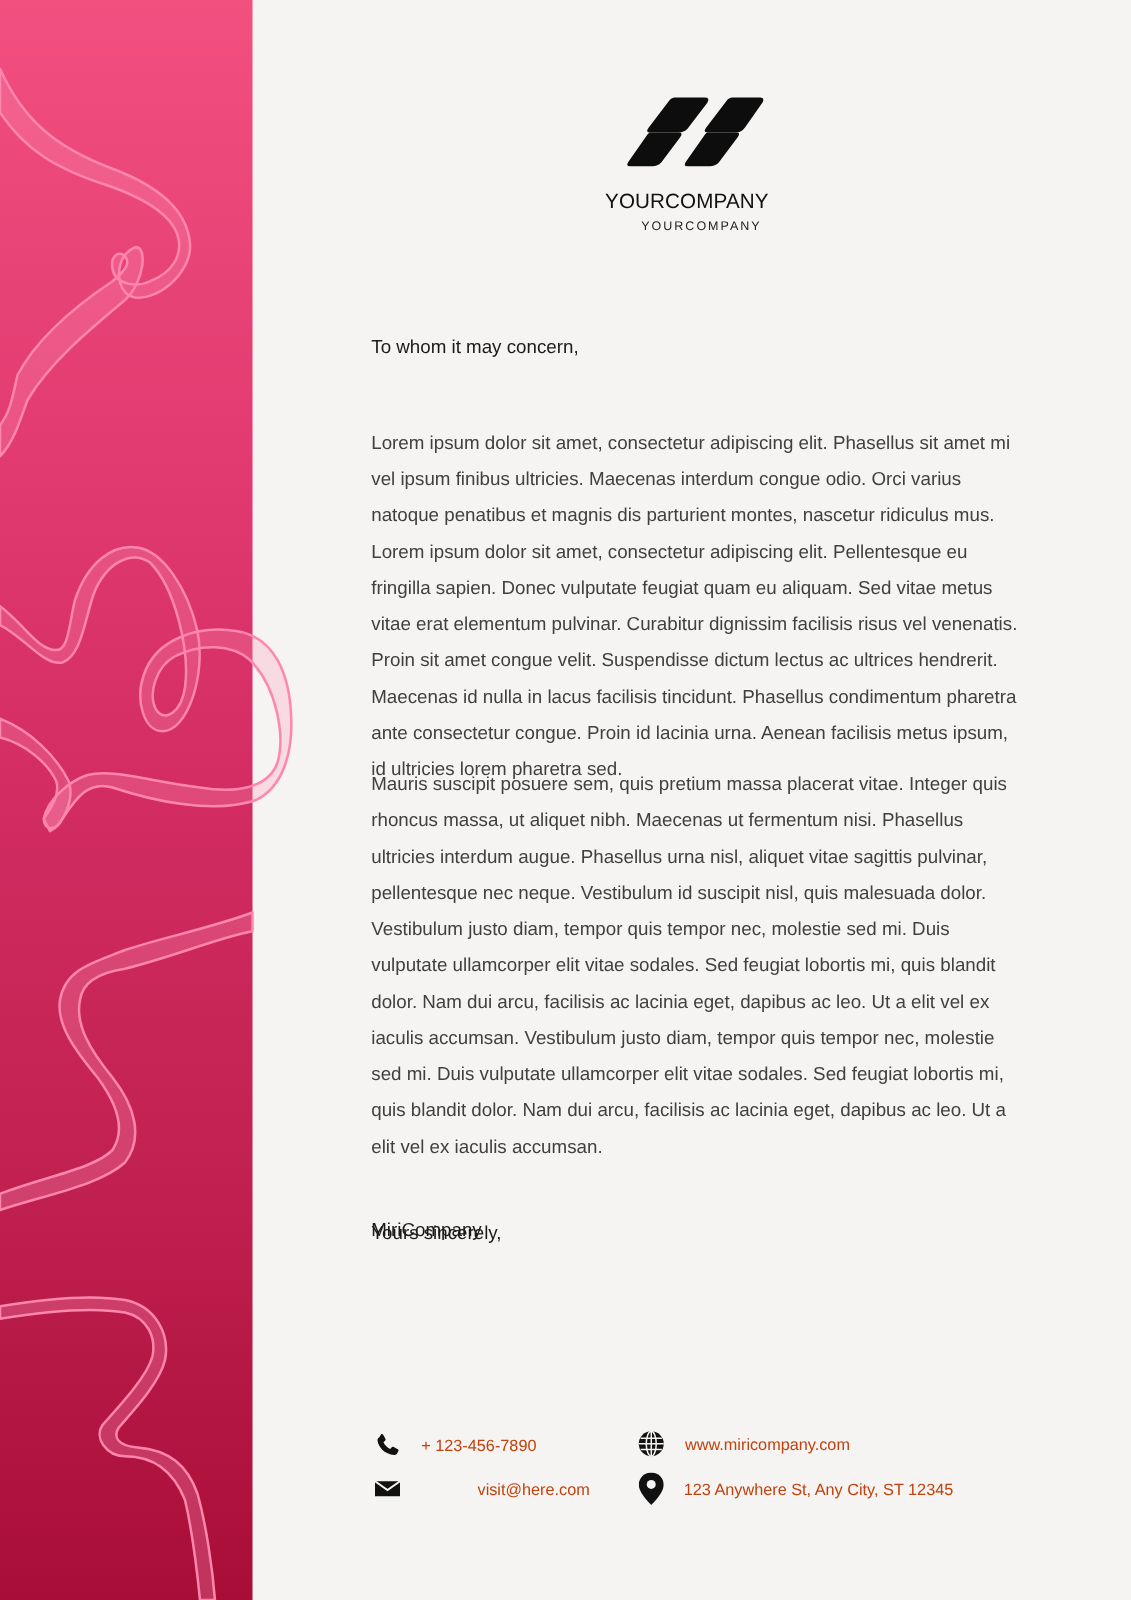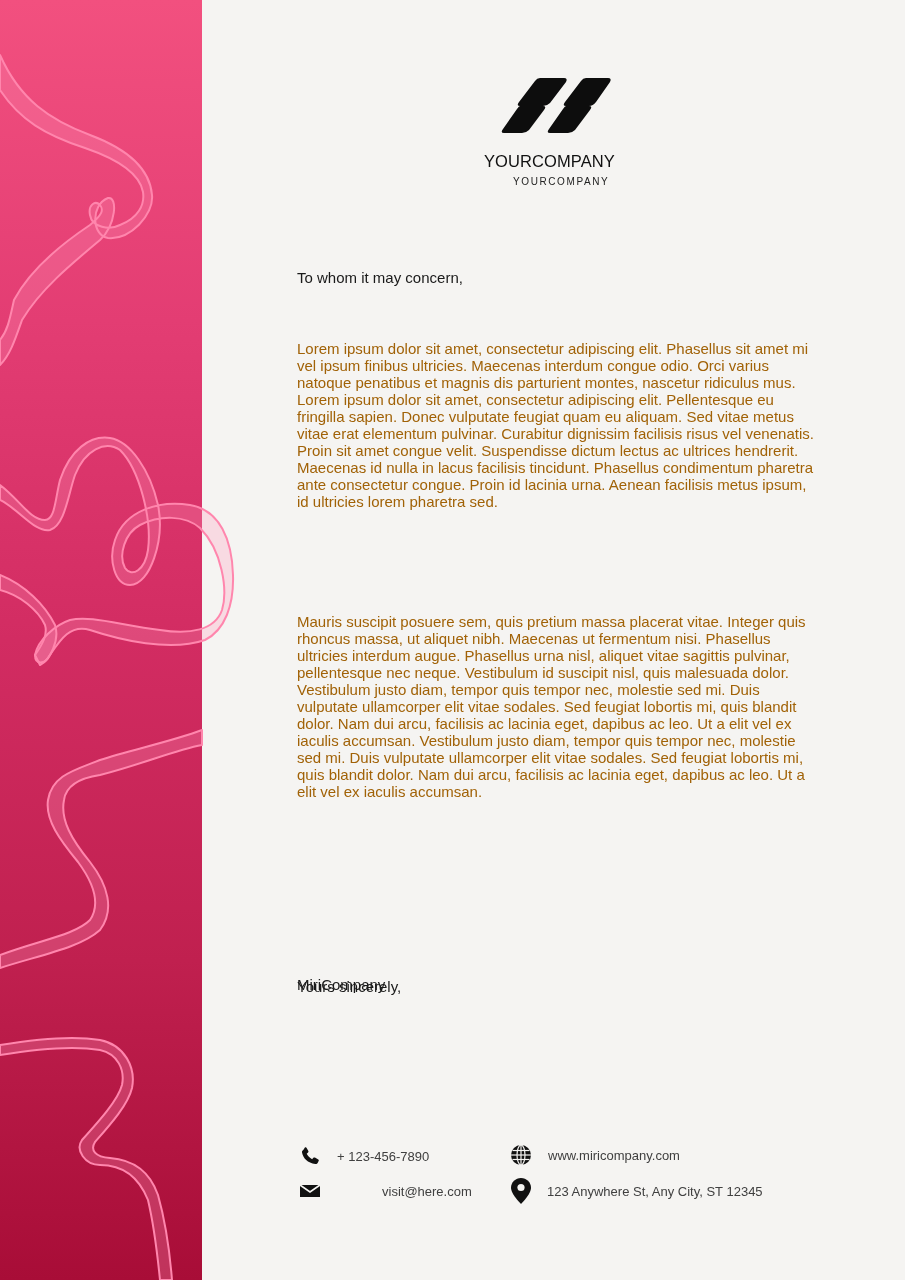--- a/index.html
+++ b/index.html
@@ -18,28 +18,28 @@
       position: absolute; left: 0; top: 0; width: 260px; height: 1280px;
       pointer-events: none;
     }
     .logo {
       position: absolute; left: 500px; top: 76px; width: 112px; height: 58px;
     }
     .company-name-inner { position: absolute; left: 484px; top: 152px; font-weight: normal; font-size: 16.5px; color: #111; letter-spacing: 0.1px; }
     .slogan-inner { position: absolute; left: 513px; top: 176px; font-size: 10px; letter-spacing: 1.6px; color: #222; }
     .greeting { position: absolute; left: 297px; top: 269px; font-size: 15px; color: #1a1a1a; text-align: right; }
     .para {
-      position: absolute; left: 297px; width: 520px; font-size: 15px; line-height: 17px; color: #a16207;
+      position: absolute; left: 297px; width: 520px; font-size: 15px; line-height: 29px; color: #404040;
       margin: 0;
     }
     .para1 { top: 340px; }
     .para2 { top: 613px; }
     .closing { position: absolute; left: 297px; top: 978px; font-size: 15px; }
     .signature { position: absolute; left: 297px; top: 976px; font-size: 15px; }
-    .contact { position: absolute; display: flex; align-items: center; font-size: 13px; color: #404040; }
+    .contact { position: absolute; display: flex; align-items: center; font-size: 13px; color: #c2410c; }
     .contact .ic { width: 24px; height: 24px; display: flex; align-items: center; justify-content: center; }
     .c-phone { left: 298px; top: 1144px; }
     .c-phone .txt { margin-left: 15px; }
     .c-email { left: 298px; top: 1179px; gap: 46px; }
     .c-email .txt { margin-left: 14px; }
     .c-web { left: 509px; top: 1143px; text-align: right; }
     .c-web .txt { margin-left: 15px; }
     .c-addr { left: 509px; top: 1179px; }
     .c-addr .txt { margin-left: 14px; }
   </style>

